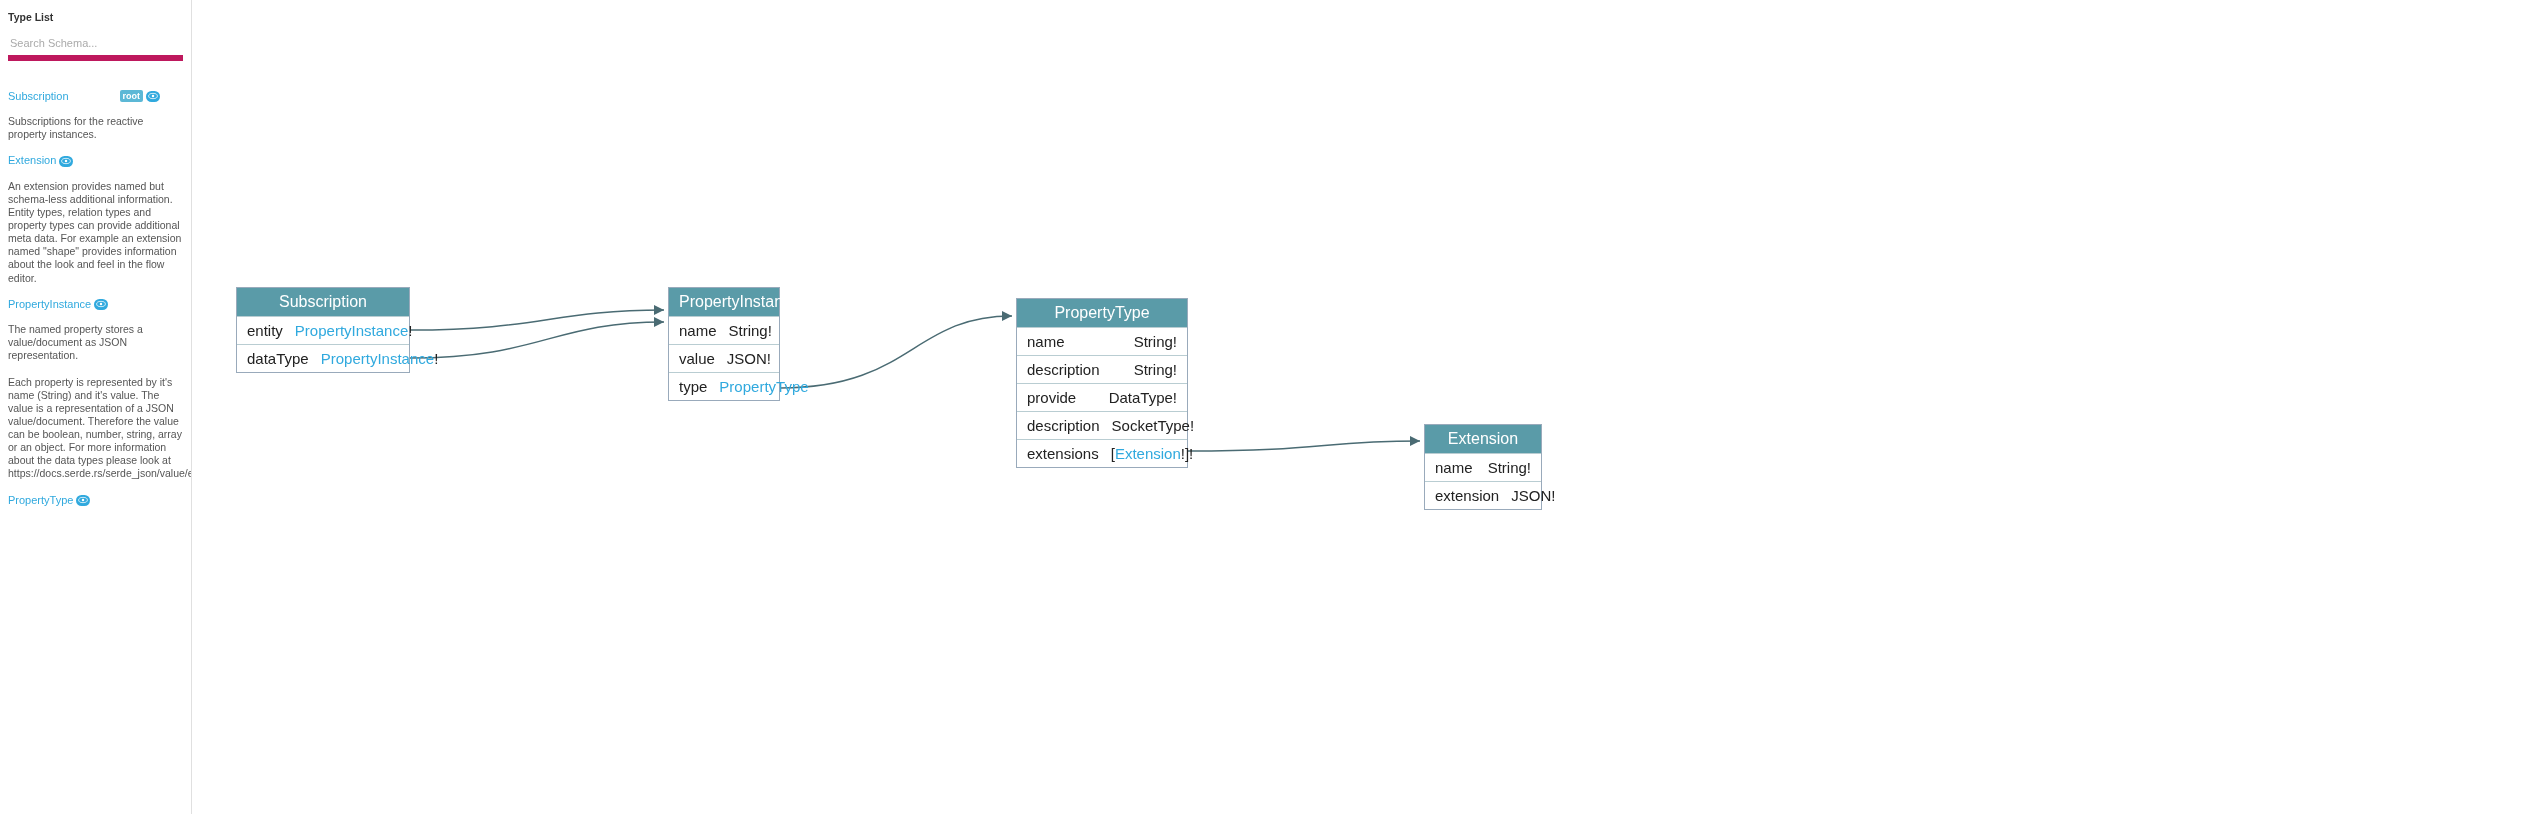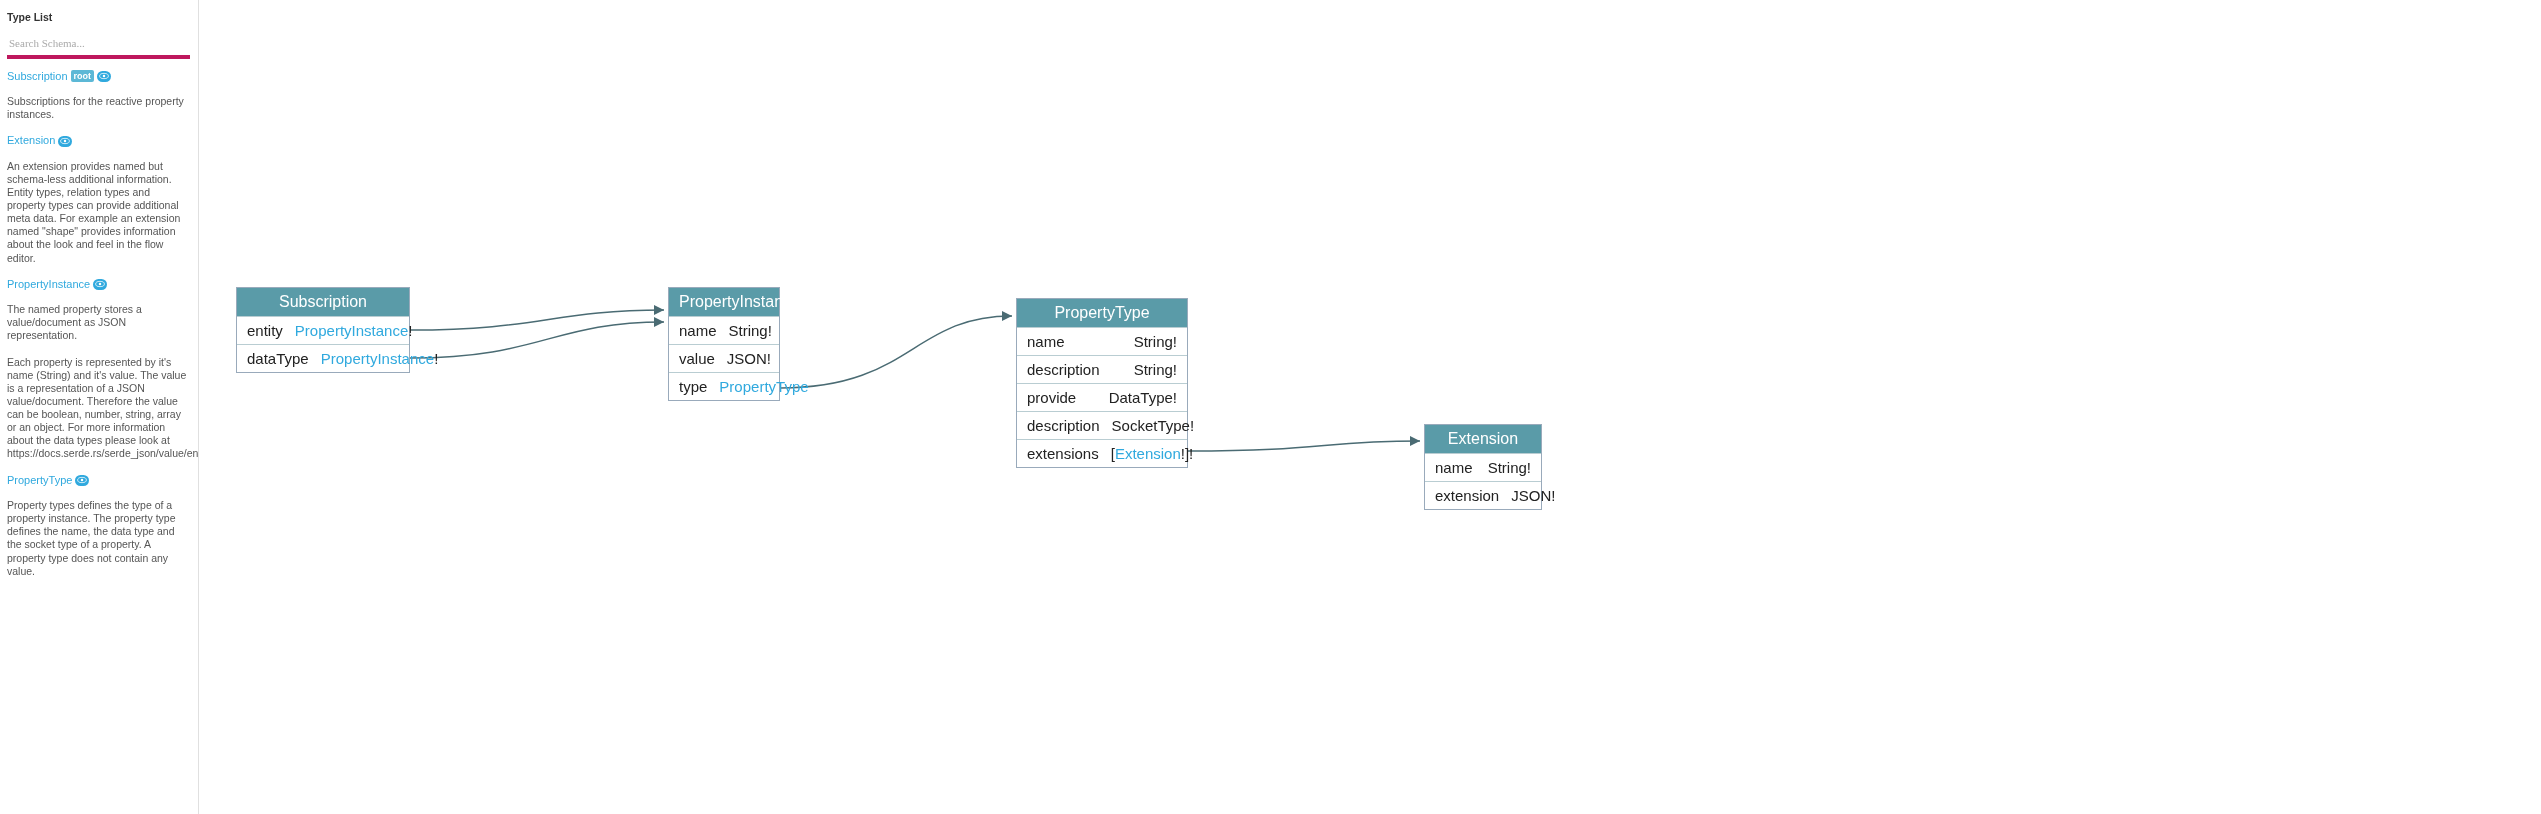--- a/index.html
+++ b/index.html
@@ -1,23 +1,23 @@
 <!DOCTYPE html>
 <html><head>
 <meta charset="utf-8">
 <style>
   * { box-sizing: border-box; margin: 0; padding: 0; }
   body { font-family: -apple-system, BlinkMacSystemFont, "Segoe UI", Arial, sans-serif; background: #fff; color: #333; width: 2541px; height: 814px; overflow: hidden; position: relative; }
-  .sidebar { position: absolute; left: 7px; top: 0; width: 192px; height: 100%; border-right: 1px solid #e0e0e0; padding: 8px 8px 8px 0; font-size: 11px; line-height: 1.4; overflow: hidden; }
+  .sidebar { position: absolute; left: 0; top: 0; width: 192px; height: 100%; border-right: 1px solid #e0e0e0; padding: 8px 8px 8px 8px; font-size: 11px; line-height: 1.4; overflow: hidden; }
   .sidebar-title { font-weight: bold; font-size: 10.5px; padding: 2px 0 6px 0; }
-  .search-input { width: 100%; border: none; border-bottom: 4px solid #be185d; padding: 6px 2px; font-size: 11px; outline: none; color: #555; margin-bottom: 10px; background: transparent; font-family: Liberation Serif, serif; }
+  .search-input { width: 100%; border: none; border-bottom: 6px solid #be185d; padding: 6px 2px; font-size: 11px; outline: none; color: #555; margin-bottom: 28px; background: transparent; }
   .search-input::placeholder { color: #aaa; }
   .type-entry { margin-bottom: 12px; }
   .type-name { color: #30a9de; font-size: 11px; display: inline-flex; align-items: center; gap: 3px; }
-  .root-badge { background: #5cb8d6; color: #fff; font-size: 9px; padding: 0 3px; border-radius: 2px; font-weight: bold; line-height: 12px; }
+  .root-badge { background: #5cb8d6; color: #fff; font-size: 9px; padding: 0 3px; border-radius: 2px; font-weight: bold; line-height: 12px; margin-left: 48px; }
   .eye-badge { display: inline-flex; align-items: center; justify-content: center; width: 14px; height: 11px; background: #30a9de; border-radius: 6px; }
   .eye-badge svg { width: 10px; height: 8px; }
   .type-desc { color: #555; font-size: 10.5px; margin-top: 11px; line-height: 1.25; white-space: pre-wrap; }
   .canvas { position: absolute; left: 192px; top: 0; right: 0; bottom: 0; }
   .node { position: absolute; border: 1px solid #9ab; font-size: 15px; }
   .node-header { background: #5a9ba8; color: #fff; text-align: center; padding: 5px 10px; font-size: 16px; }
   .node-row { display: flex; justify-content: space-between; gap: 12px; padding: 5px 10px; border-top: 1px solid #b9cdd2; background: #fff; }
   .node-row:first-of-type { border-top: none; }
   .field-name { color: #222; }
   .field-type { color: #222; }
@@ -75,21 +75,20 @@
     <div class="type-entry">
       <span class="type-name">
         <span>PropertyType</span>
         <span class="eye-badge">
             <svg viewBox="0 0 16 10">
               <ellipse cx="8" cy="5" rx="7" ry="4.2" fill="none" stroke="#fff" stroke-width="1.2"></ellipse>
               <circle cx="8" cy="5" r="2" fill="#fff"></circle>
             </svg>
           </span>
       </span>
-      <div class="type-desc">Property types defines the type of a property instance. The property type defines the name, the data type and the socket type of a property. A property type does not contain any value.</div>
     </div>
   </div>
 </div>
 
 <div class="canvas">
 
   <svg class="edges" viewBox="0 0 2349 814" preserveAspectRatio="none">
 
     <path d="M 218 330 C 350 330, 360 310, 472 310"></path>
     <polygon points="472,310 462,305 462,315"></polygon>

